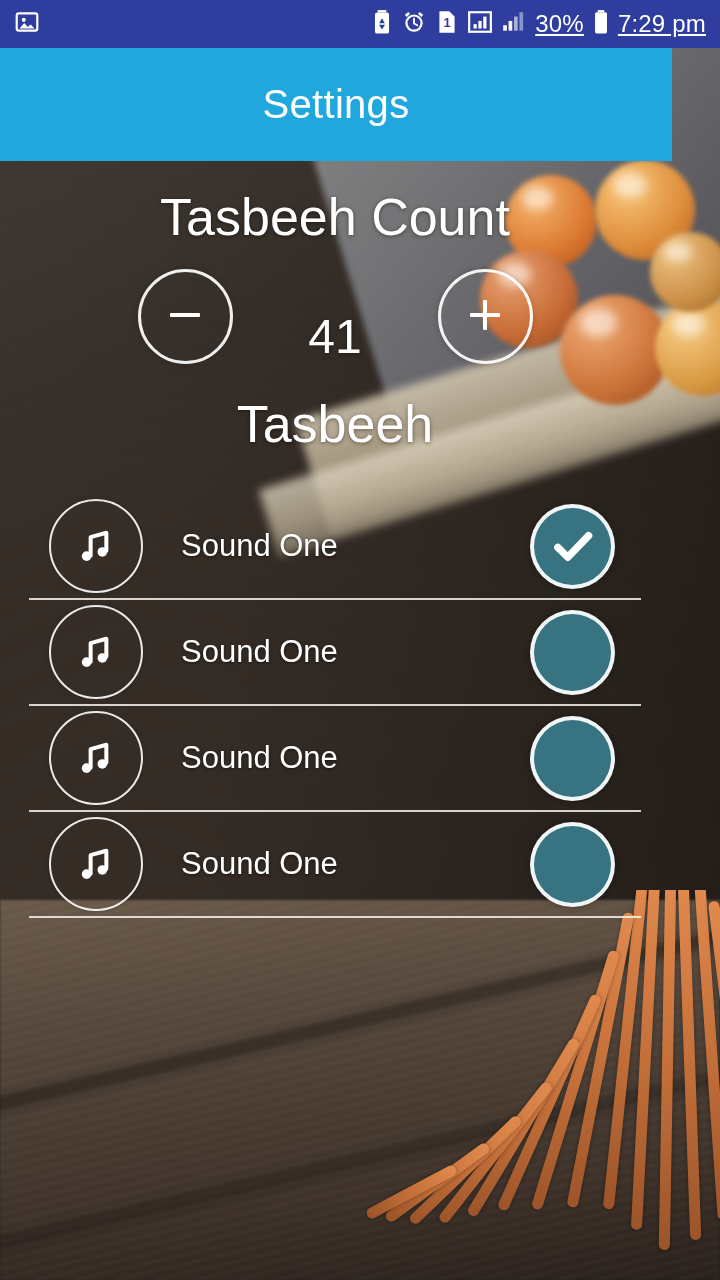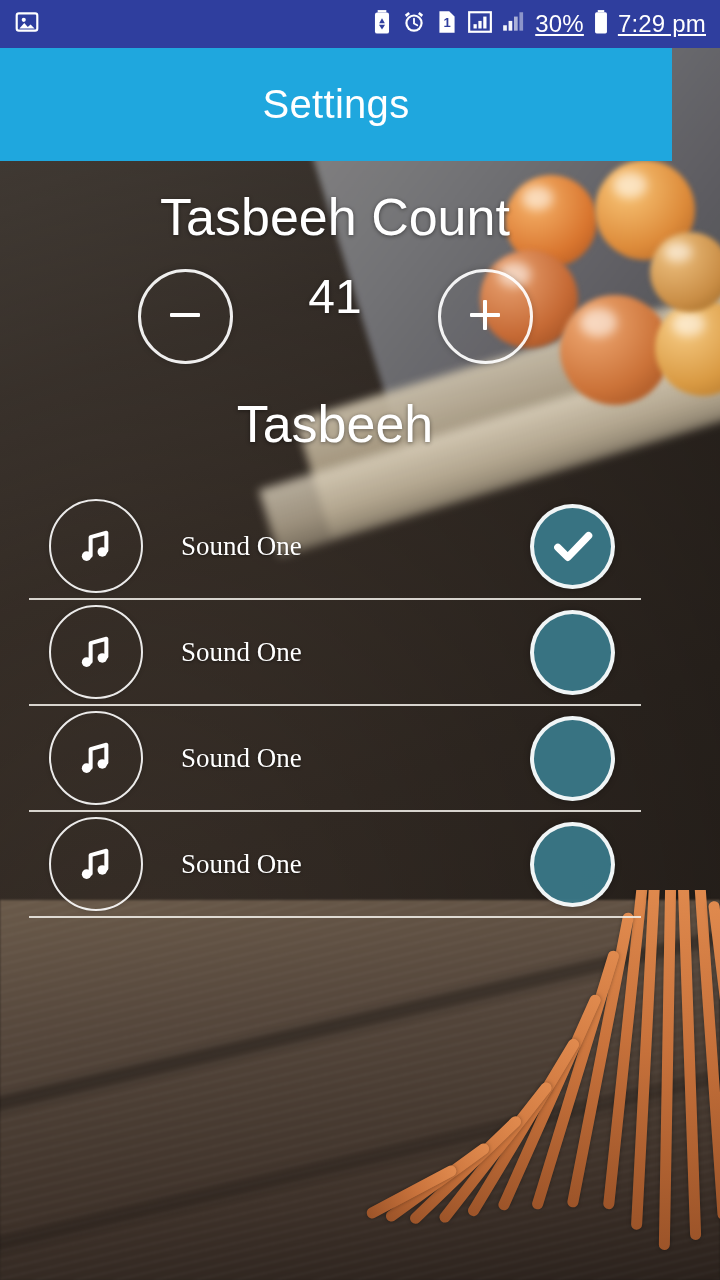--- a/index.html
+++ b/index.html
@@ -111,21 +111,21 @@
   .content { position:absolute; left:0; top:161px; width:612px;margin-left:29px; }
 
   .section-title {
     text-align:center; color:#ffffff;
     font-size:52px; font-weight:400;
     text-shadow:0 1px 4px rgba(0,0,0,.45);
   }
   .tasbeeh-title { margin-top:26px; }
 
   .stepper {
-    display:flex; align-items:flex-start; justify-content:center;
+    display:flex; align-items:flex-end; justify-content:center;
     gap:0; margin-top:22px;
   }
   .round-btn {
     width:95px; height:95px; border-radius:50%;
     border:3px solid rgba(255,255,255,.92);
     display:flex; align-items:center; justify-content:center;
     background:transparent; cursor:pointer;
     box-shadow:0 0 6px rgba(0,0,0,.22);
   }
   .round-btn .glyph { display:block; }
@@ -149,24 +149,23 @@
   .sound-row:first-child { border-top:0; }
   .note-circle {
     width:94px; height:94px; border-radius:50%;
     border:2px solid rgba(255,255,255,.9);
     display:flex; align-items:center; justify-content:center;
     flex:0 0 auto;
     box-shadow:0 0 5px rgba(0,0,0,.2);
   }
   .sound-label {
     margin-left:38px;
-    color:#fff; font-size:27px; font-weight:400;
+    color:#fff; font-size:31px; font-weight:400;
     text-shadow:0 1px 3px rgba(0,0,0,.5);
     flex:1 1 auto;
-    font-family:Liberation Serif, serif;
   }
   .check-circle {
     width:85px; height:85px; border-radius:50%;
     background:rgba(58,126,145,.88);
     border:4px solid rgba(255,255,255,.93);
     display:flex; align-items:center; justify-content:center;
     flex:0 0 auto;
     box-shadow:0 0 6px rgba(0,0,0,.3);
   }
   .check-circle .tick { opacity:0; }

